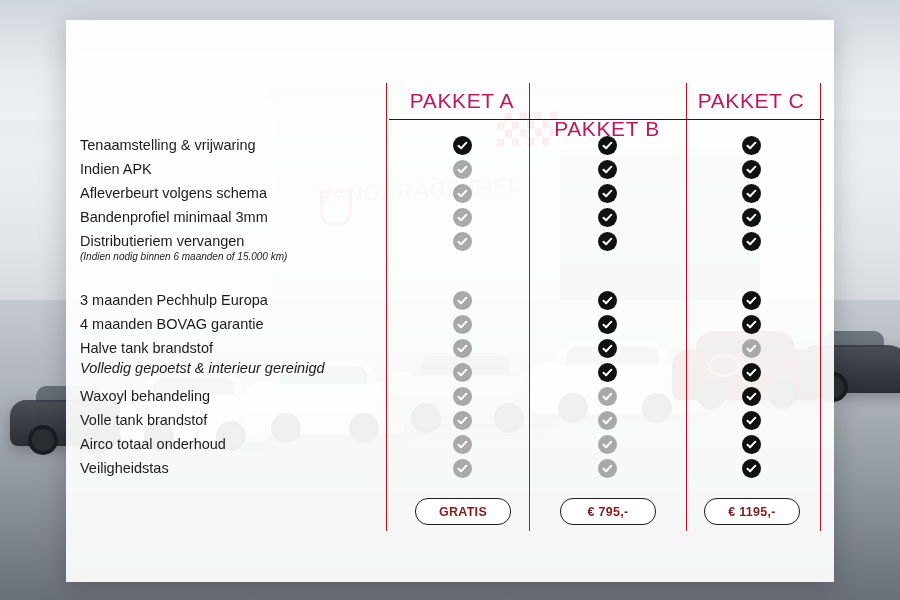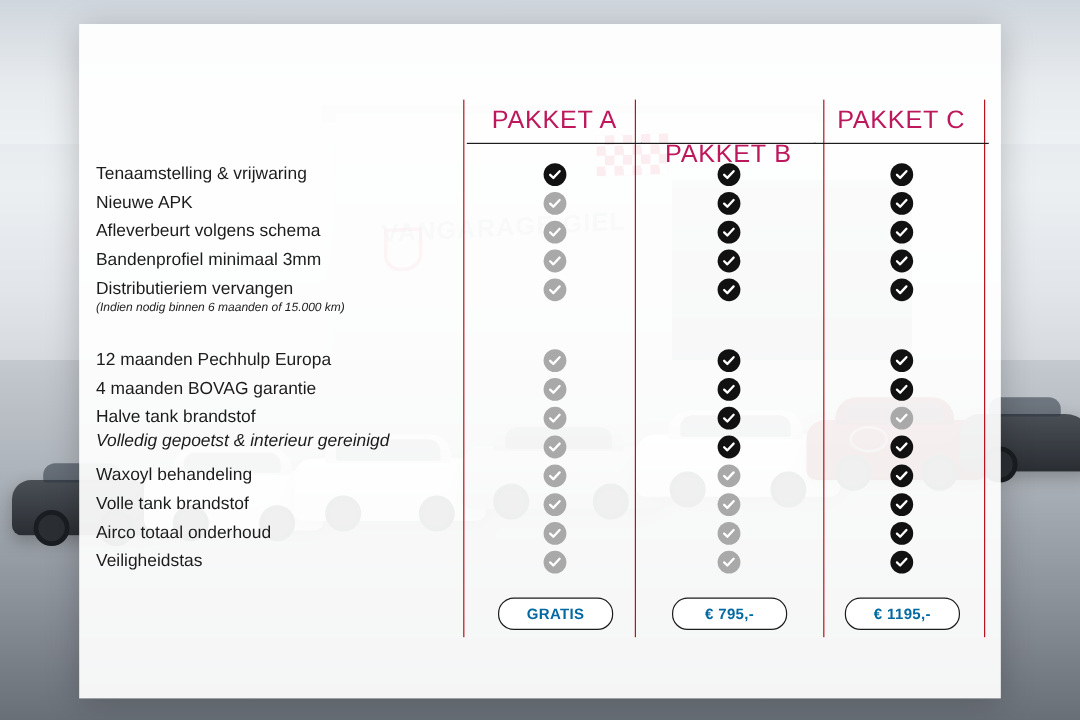--- a/index.html
+++ b/index.html
@@ -215,21 +215,21 @@
     width: 94px;
     height: 25px;
     border: 1px solid #1c1c1c;
     border-radius: 13px;
     background: #fff;
     display: flex;
     align-items: center;
     justify-content: center;
     font-size: 12.5px;
     font-weight: bold;
-    color: #0369a1;
+    color: #7f1d1d;
     letter-spacing: .3px;
   }
 </style>
 </head>
 <body>
 
 <div id="stage">
 
   <div class="photo">
     <div class="photo-sky"></div>
@@ -304,21 +304,21 @@
         <div class="check on" style="left: 531.5px; top: 116px;">
           <svg width="11" height="11" viewBox="0 0 12 12">
             <path d="M1.6 6.2 L4.5 9 L10.2 2.9" fill="none" stroke="#ffffff" stroke-width="2.1" stroke-linecap="round" stroke-linejoin="round"></path>
           </svg>
         </div>
         <div class="check on" style="left: 675.5px; top: 116px;">
           <svg width="11" height="11" viewBox="0 0 12 12">
             <path d="M1.6 6.2 L4.5 9 L10.2 2.9" fill="none" stroke="#ffffff" stroke-width="2.1" stroke-linecap="round" stroke-linejoin="round"></path>
           </svg>
         </div>
-        <div class="feature-label" style="top: 141px;">Nieuwe APK</div>
+        <div class="feature-label" style="top: 141px;">Indien APK</div>
         <div class="check off" style="left: 386.5px; top: 140px;">
           <svg width="11" height="11" viewBox="0 0 12 12">
             <path d="M1.6 6.2 L4.5 9 L10.2 2.9" fill="none" stroke="#ffffff" stroke-width="2.1" stroke-linecap="round" stroke-linejoin="round"></path>
           </svg>
         </div>
         <div class="check on" style="left: 531.5px; top: 140px;">
           <svg width="11" height="11" viewBox="0 0 12 12">
             <path d="M1.6 6.2 L4.5 9 L10.2 2.9" fill="none" stroke="#ffffff" stroke-width="2.1" stroke-linecap="round" stroke-linejoin="round"></path>
           </svg>
         </div>
@@ -369,21 +369,21 @@
           <svg width="11" height="11" viewBox="0 0 12 12">
             <path d="M1.6 6.2 L4.5 9 L10.2 2.9" fill="none" stroke="#ffffff" stroke-width="2.1" stroke-linecap="round" stroke-linejoin="round"></path>
           </svg>
         </div>
         <div class="check on" style="left: 675.5px; top: 212px;">
           <svg width="11" height="11" viewBox="0 0 12 12">
             <path d="M1.6 6.2 L4.5 9 L10.2 2.9" fill="none" stroke="#ffffff" stroke-width="2.1" stroke-linecap="round" stroke-linejoin="round"></path>
           </svg>
         </div>
         <div class="feature-note" style="top: 231px;">(Indien nodig binnen 6 maanden of 15.000 km)</div>
-        <div class="feature-label" style="top: 272px;">12 maanden Pechhulp Europa</div>
+        <div class="feature-label" style="top: 272px;">3 maanden Pechhulp Europa</div>
         <div class="check off" style="left: 386.5px; top: 271px;">
           <svg width="11" height="11" viewBox="0 0 12 12">
             <path d="M1.6 6.2 L4.5 9 L10.2 2.9" fill="none" stroke="#ffffff" stroke-width="2.1" stroke-linecap="round" stroke-linejoin="round"></path>
           </svg>
         </div>
         <div class="check on" style="left: 531.5px; top: 271px;">
           <svg width="11" height="11" viewBox="0 0 12 12">
             <path d="M1.6 6.2 L4.5 9 L10.2 2.9" fill="none" stroke="#ffffff" stroke-width="2.1" stroke-linecap="round" stroke-linejoin="round"></path>
           </svg>
         </div>

